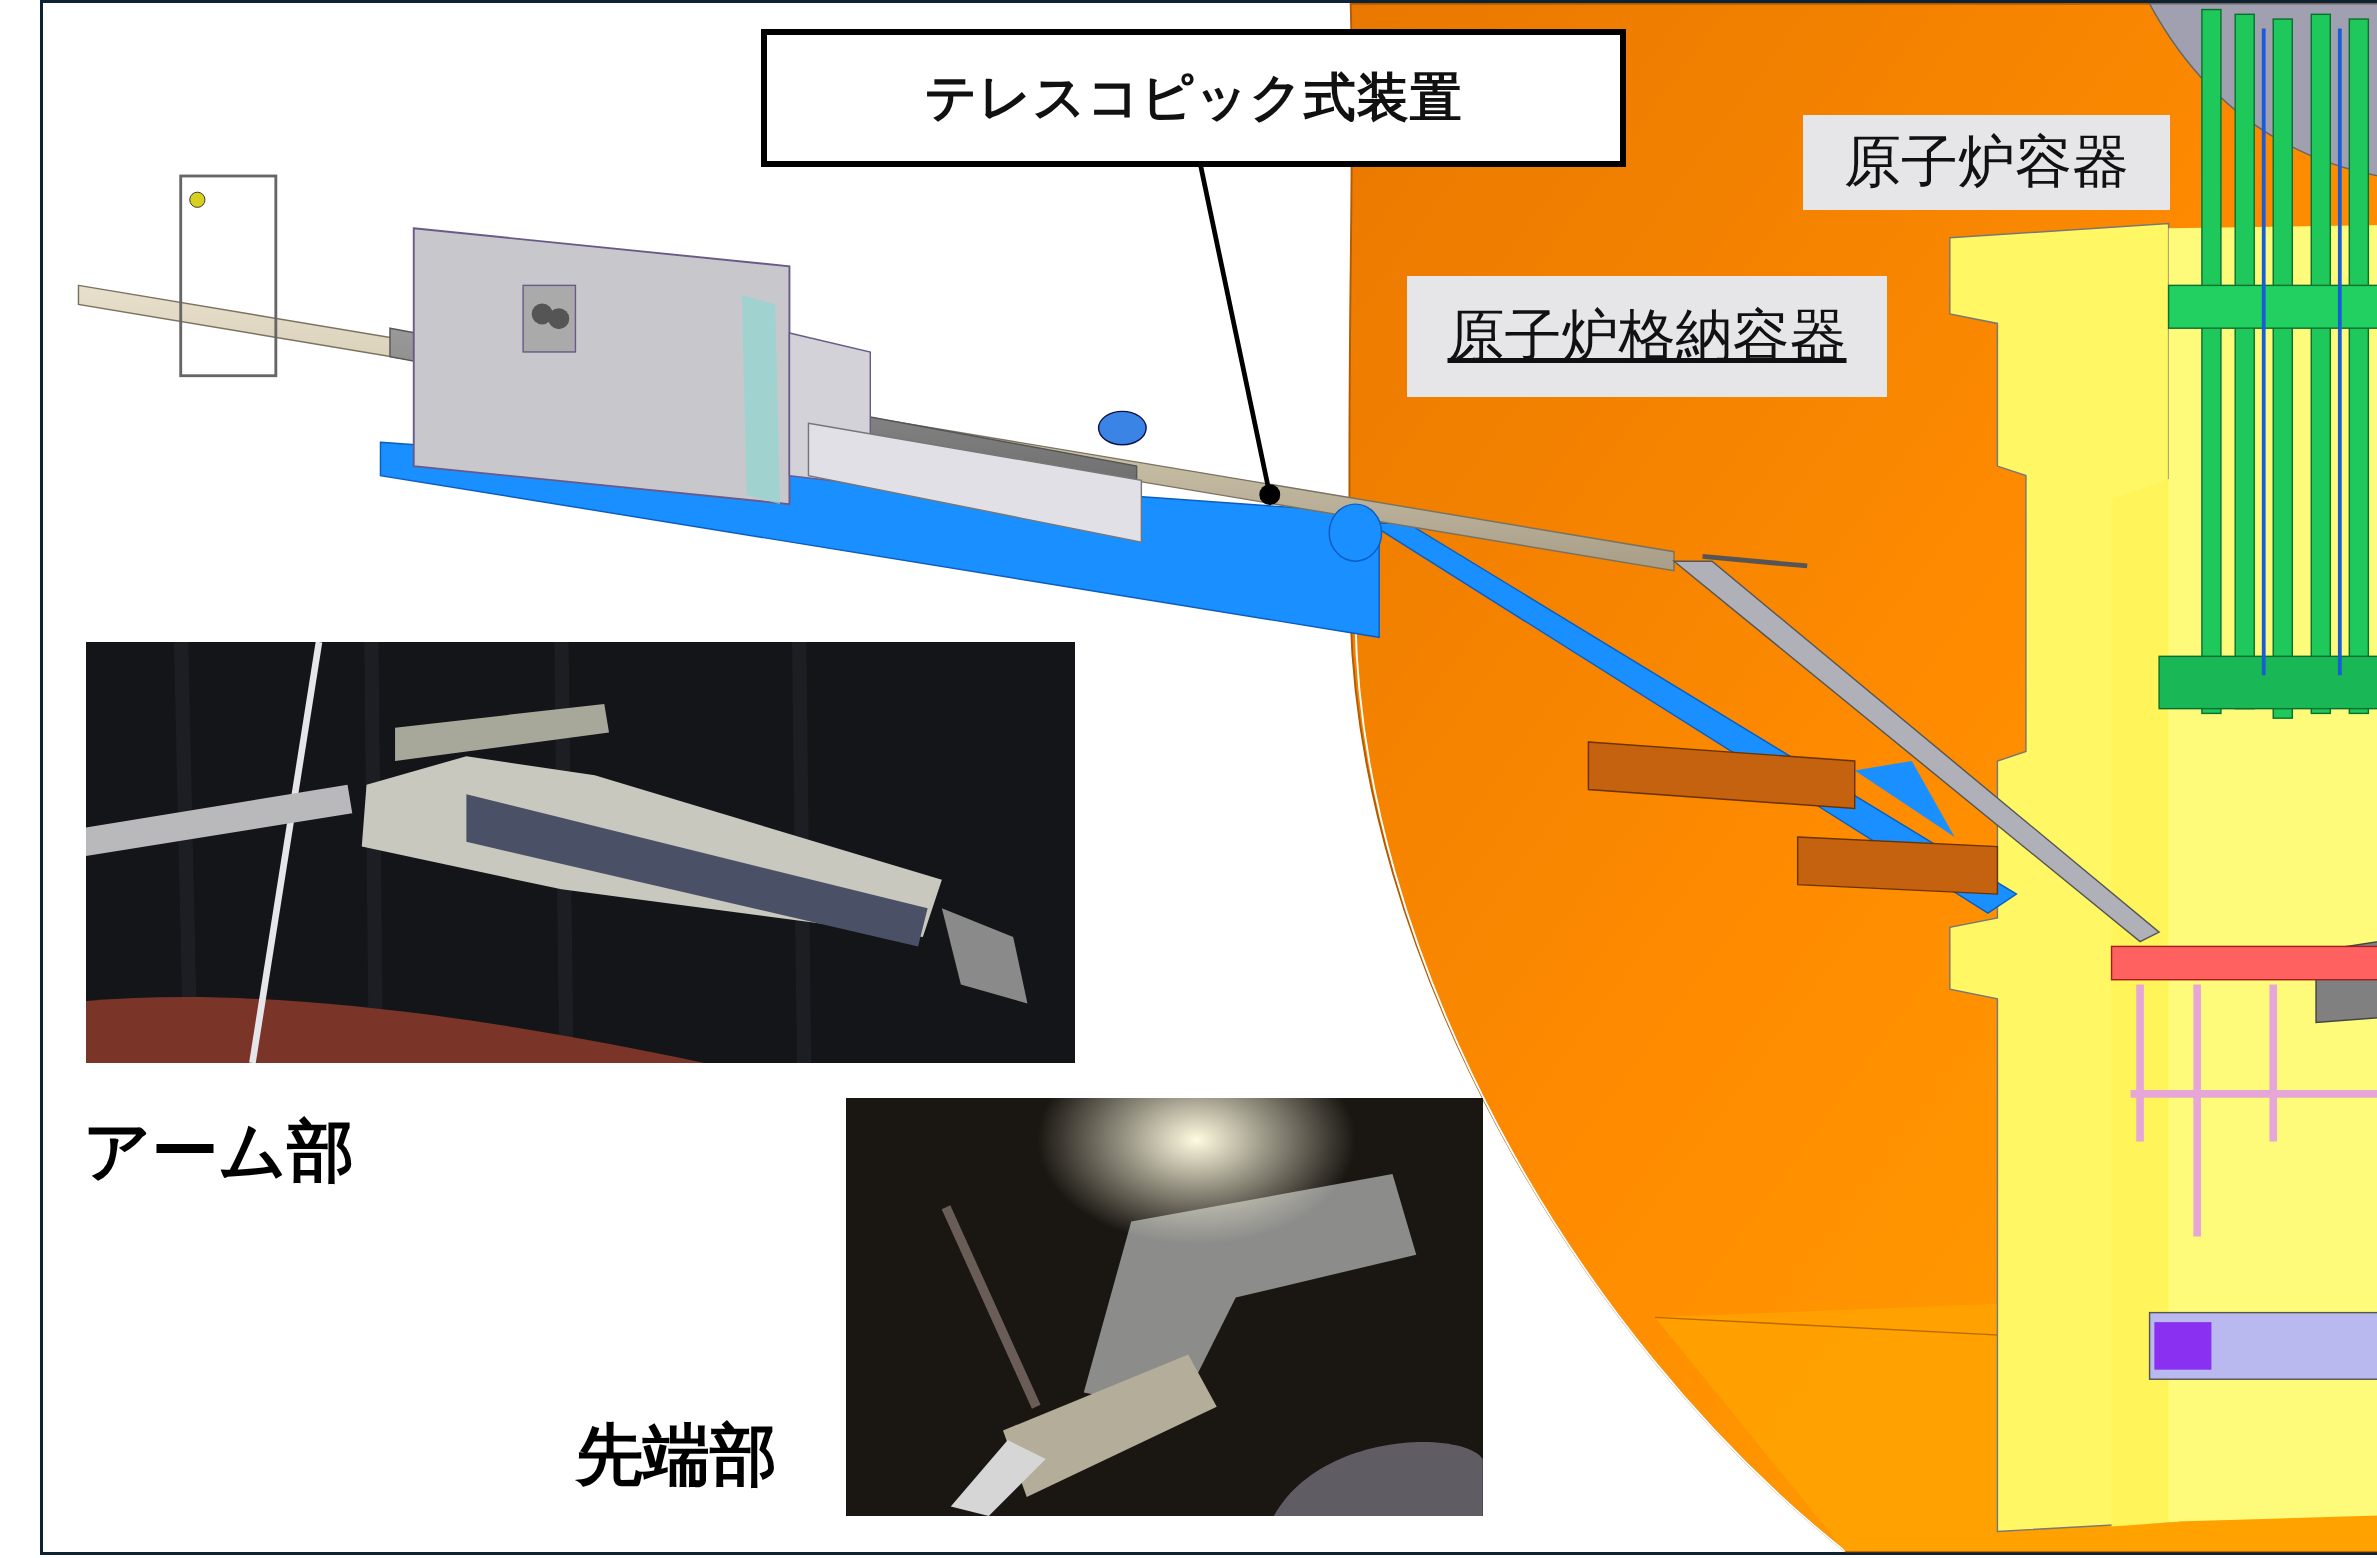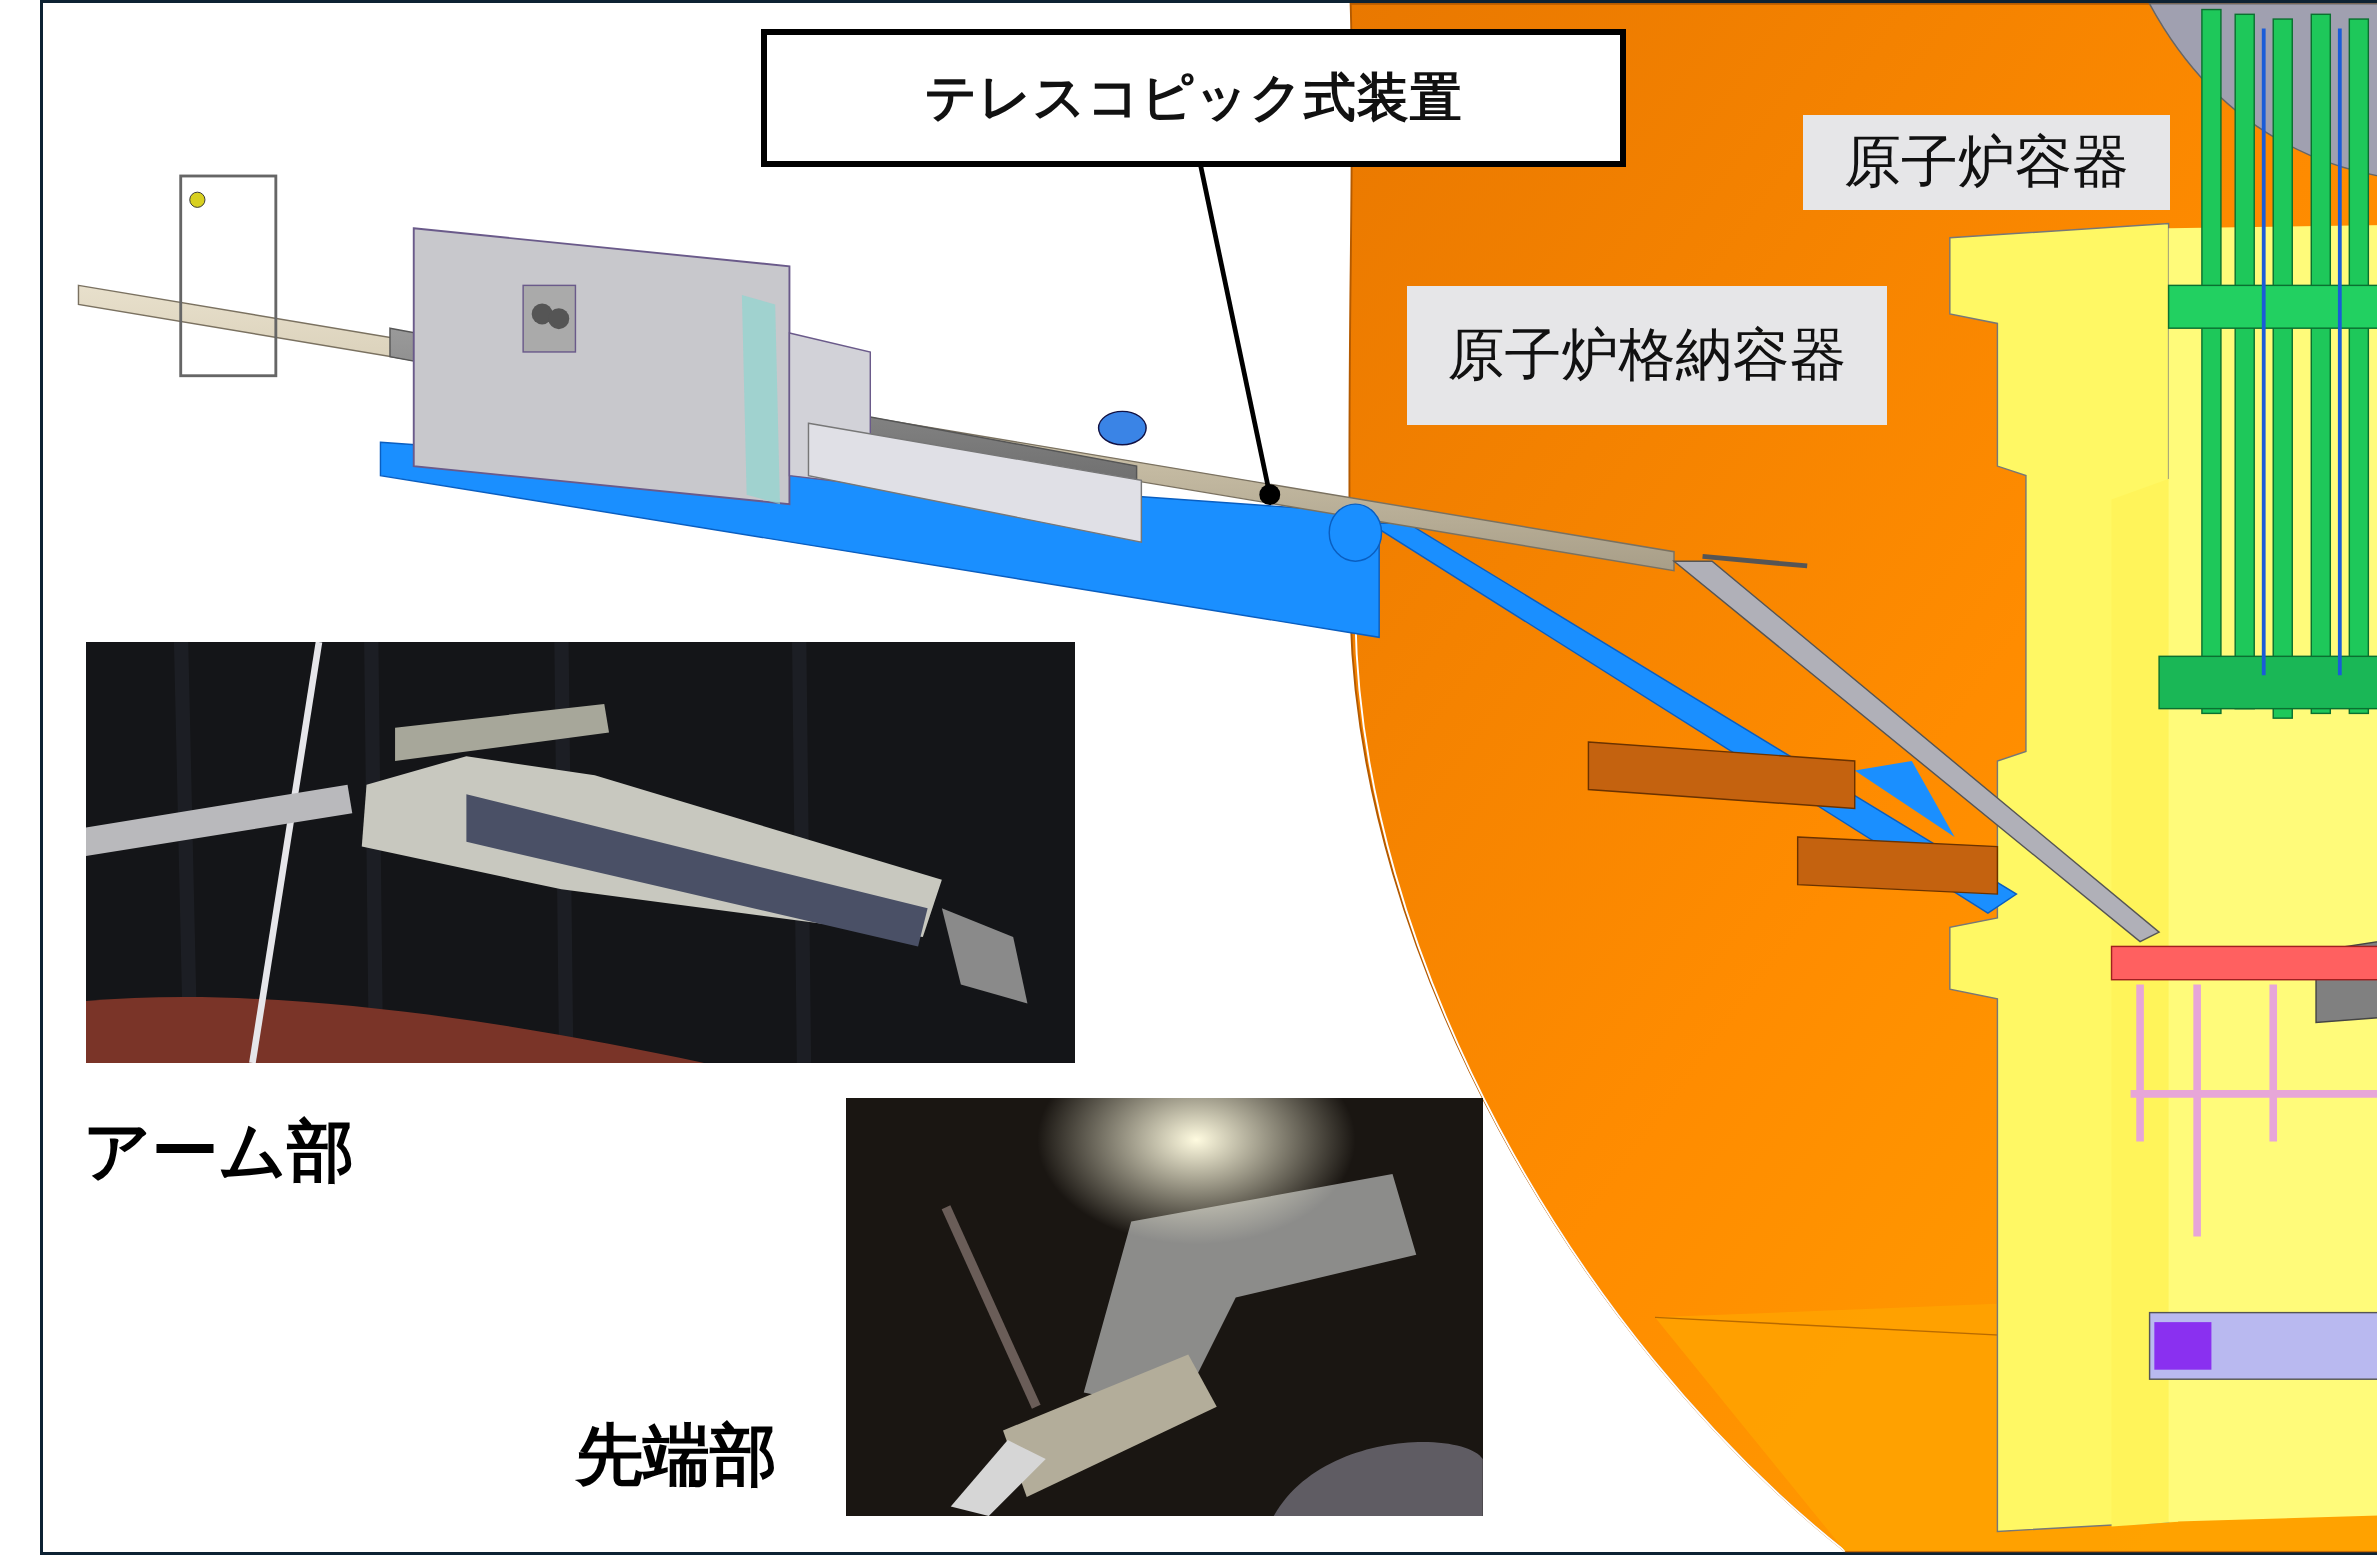--- a/index.html
+++ b/index.html
@@ -3,21 +3,21 @@
 <meta charset="utf-8">
 <style>
   html,body{margin:0;padding:0;background:#ffffff;}
   body{width:2492px;height:1559px;position:relative;overflow:hidden;font-family:"DejaVu Sans",sans-serif;}
   .frame{position:absolute;left:40px;top:0;width:2452px;height:1555px;border:3.8px solid #0d2233;box-sizing:border-box;background:#ffffff;overflow:hidden;}
   .canvas{position:absolute;left:0;top:0;width:2492px;height:1559px;}
   .label-box{position:absolute;display:flex;align-items:center;justify-content:center;color:#111;}
   .callout{left:761px;top:28.5px;width:865px;height:138px;background:#fff;border:6.7px solid #000;box-sizing:border-box;font-weight:bold;font-size:52px;letter-spacing:1px;}
   .gray-label{background:#e6e6e8;font-size:57px;font-weight:normal;}
   .rpv{left:1803px;top:105px;width:367px;height:95px;margin-top:10px;}
-  .pcv{left:1407px;top:286px;width:480px;height:139px;}
+  .pcv{left:1407px;top:276px;width:480px;height:121px;text-decoration:underline;}
   .caption{position:absolute;font-weight:bold;color:#000;font-size:67px;line-height:1;}
   .cap-arm{left:83px;top:1118px;}
   .cap-tip{left:566px;top:1422px;margin-left:10px;}
   .photo{position:absolute;overflow:hidden;}
   .photo-arm{left:86px;top:642px;width:989px;height:421px;background:#111214;}
   .photo-tip{left:846px;top:1098px;width:637px;height:418px;background:#15120f;}
   svg{display:block;}
 </style>
 </head>
 <body>

